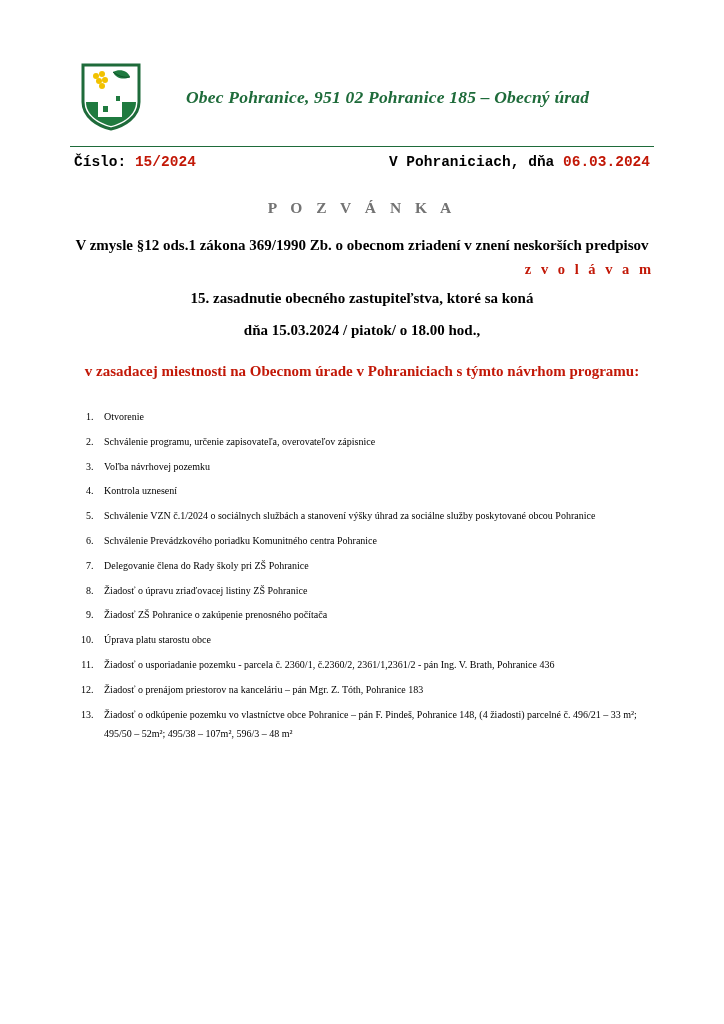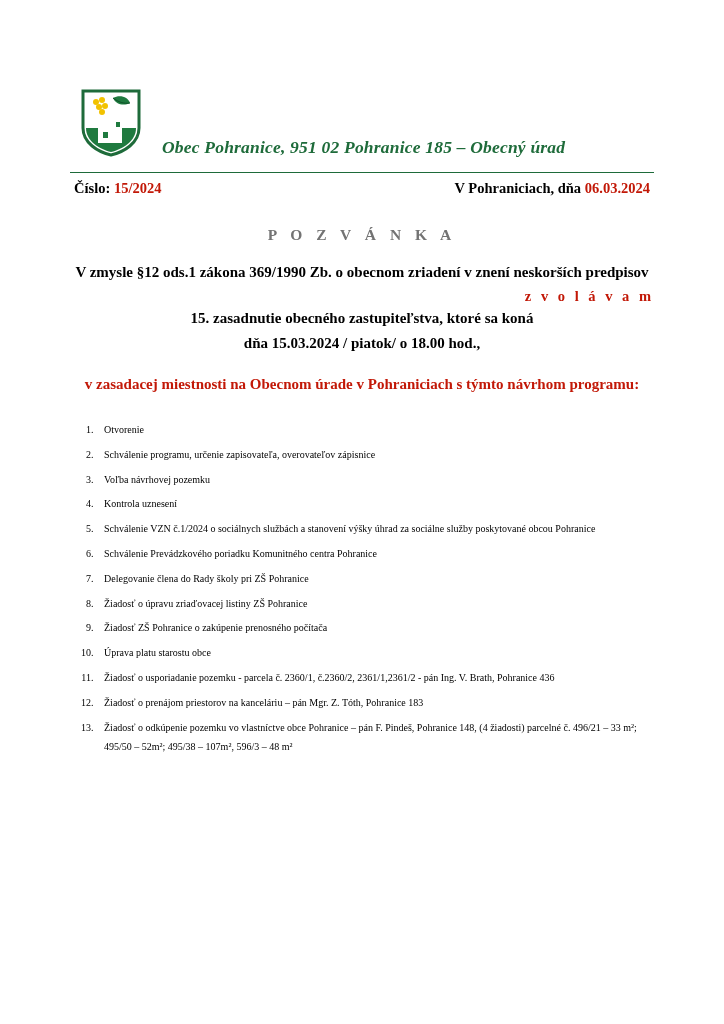--- a/index.html
+++ b/index.html
@@ -19,24 +19,24 @@
     position: relative;
     width: 724px;
     height: 1024px;
     box-sizing: border-box;
     padding: 0 70px;
   }
 
   
   .header {
     display: flex;
-    align-items: flex-end;
-    padding-top: 88px;
+    align-items: center;
+    padding-top: 62px;
     padding-left: 10px;
-    gap: 20px;
+    gap: 44px;
   }
   .crest {
     width: 62px;
     height: 70px;
     flex: 0 0 auto;
     position: relative;
   }
   .crest svg { display: block; }
   .org-title {
     font-style: italic;
@@ -55,21 +55,21 @@
   
   .meta-row {
     display: flex;
     justify-content: space-between;
     align-items: baseline;
     font-size: 14.5px;
     font-weight: bold;
     margin-top: 7px;
     padding: 0 4px;
   }
-  .meta-left, .meta-right { white-space: nowrap; }
+  .meta-left, .meta-right { white-space: nowrap; font-family: Liberation Mono, monospace; }
   .val-red { color: #c21807; }
   .meta-right .lbl { font-weight: bold; }
 
   
   .doc-title {
     text-align: center;
     font-weight: bold;
     font-size: 15.5px;
     letter-spacing: 5px;
     margin-top: 29px;
@@ -88,21 +88,21 @@
     text-align: right;
     font-weight: bold;
     font-size: 14.5px;
     letter-spacing: 3px;
     color: #c21807;
     margin-top: 4px;
   }
   .para.red {
     color: #c21807;
   }
-  .para.tight { margin-top: 3px; }
+  .para.tight { margin-top: 10px; }
   .para.gap { margin-top: 20px; }
 
   
   ol.agenda {
     margin: 24px 15px 0 0;
     padding: 0 0 0 26px;
     font-size: 10px;
     line-height: 1.98;
   }
   ol.agenda li {

